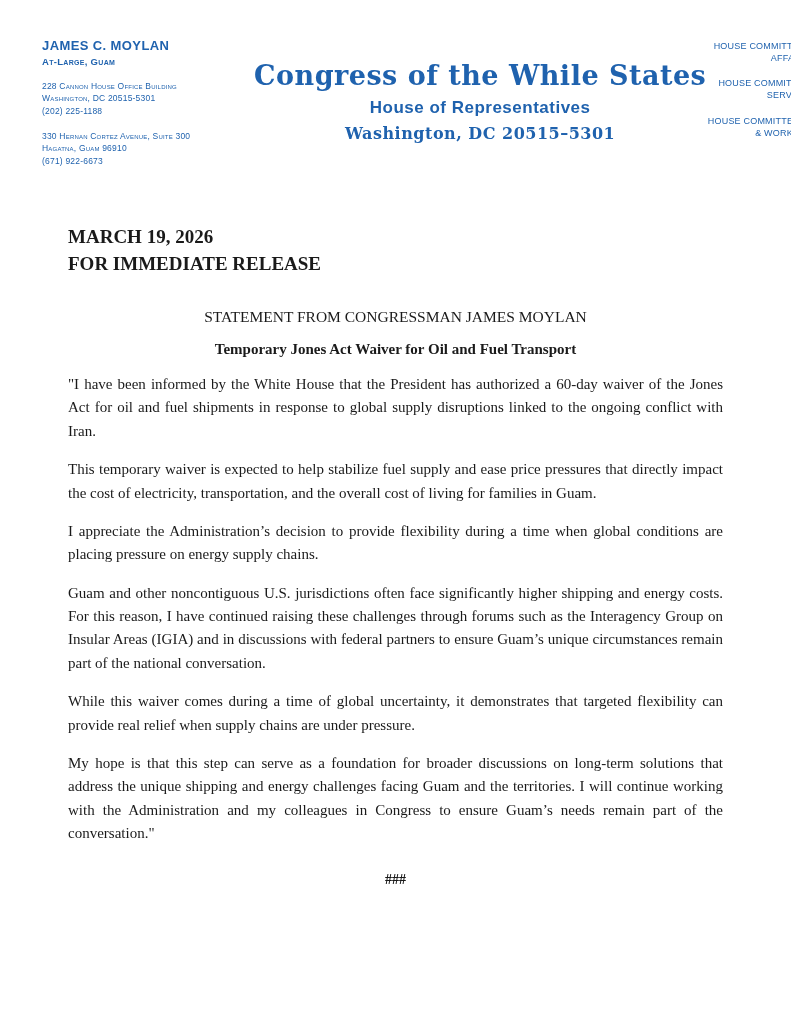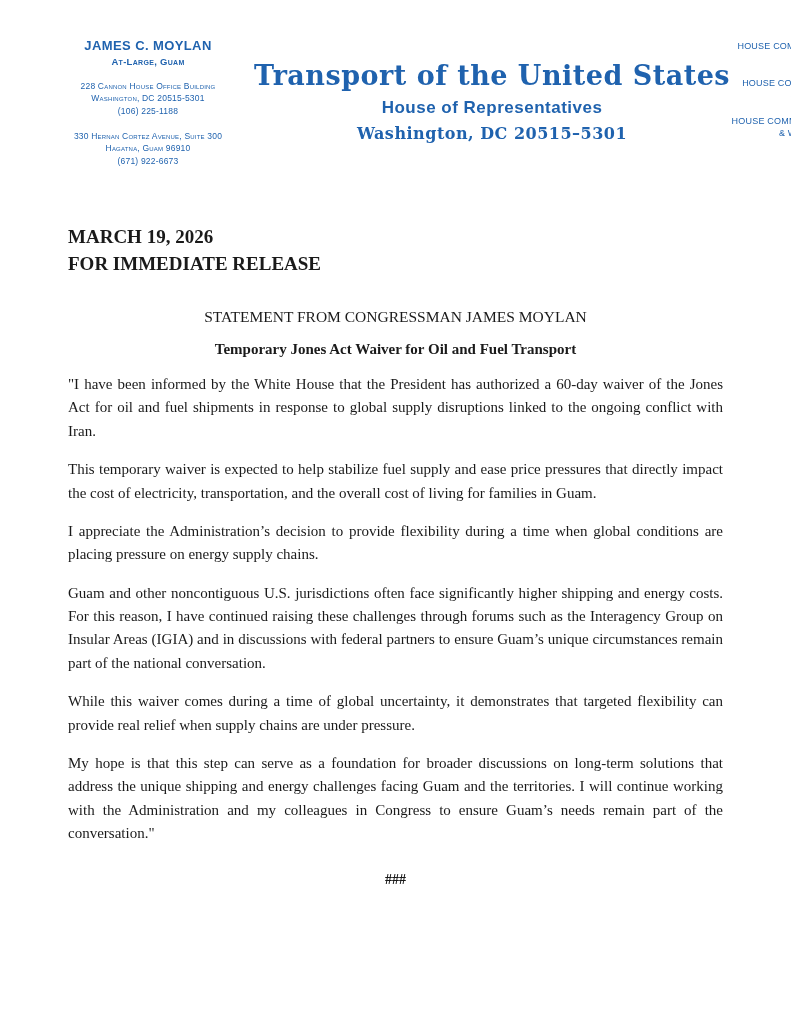--- a/index.html
+++ b/index.html
@@ -18,21 +18,21 @@
 
   
   .letterhead {
     display: flex;
     align-items: flex-start;
     padding: 38px 42px 0 42px;
   }
   .lh-left {
     width: 212px;
     flex: 0 0 212px;
-    text-align: center;
+    text-align: left;
     color: var(--accent);
     font-family: "Liberation Sans", sans-serif;
   }
   .member-name {
     font-size: 13px;
     font-weight: bold;
     letter-spacing: 0.4px;
   }
   .member-title {
     font-size: 9.5px;
@@ -126,31 +126,31 @@
 <div class="page">
 
   <div class="letterhead">
 
     <div class="lh-left">
       <div class="member-name">JAMES C. MOYLAN</div>
       <div class="member-title">At-Large, Guam</div>
       <div class="office-block">
         <div>228 Cannon House Office Building</div>
         <div>Washington, DC 20515-5301</div>
-        <div>(106) 225-1188</div>
+        <div>(202) 225-1188</div>
       </div>
       <div class="office-block">
         <div>330 Hernan Cortez Avenue, Suite 300</div>
         <div>Hagatna, Guam 96910</div>
         <div>(671) 922-6673</div>
       </div>
     </div>
 
     <div class="lh-center">
-      <div class="seal-line1">Transport of the United States</div>
+      <div class="seal-line1">Congress of the While States</div>
       <div class="seal-line2">House of Representatives</div>
       <div class="seal-line3">Washington, DC 20515–5301</div>
     </div>
 
     <div class="lh-right">
       <div class="committee">HOUSE COMMITTEE ON FOREIGN AFFAIRS</div>
       <div class="committee">HOUSE COMMITTEE ON ARMED SERVICES</div>
       <div class="committee">HOUSE COMMITTEE ON EDUCATION &amp; WORKFORCE</div>
     </div>
 

